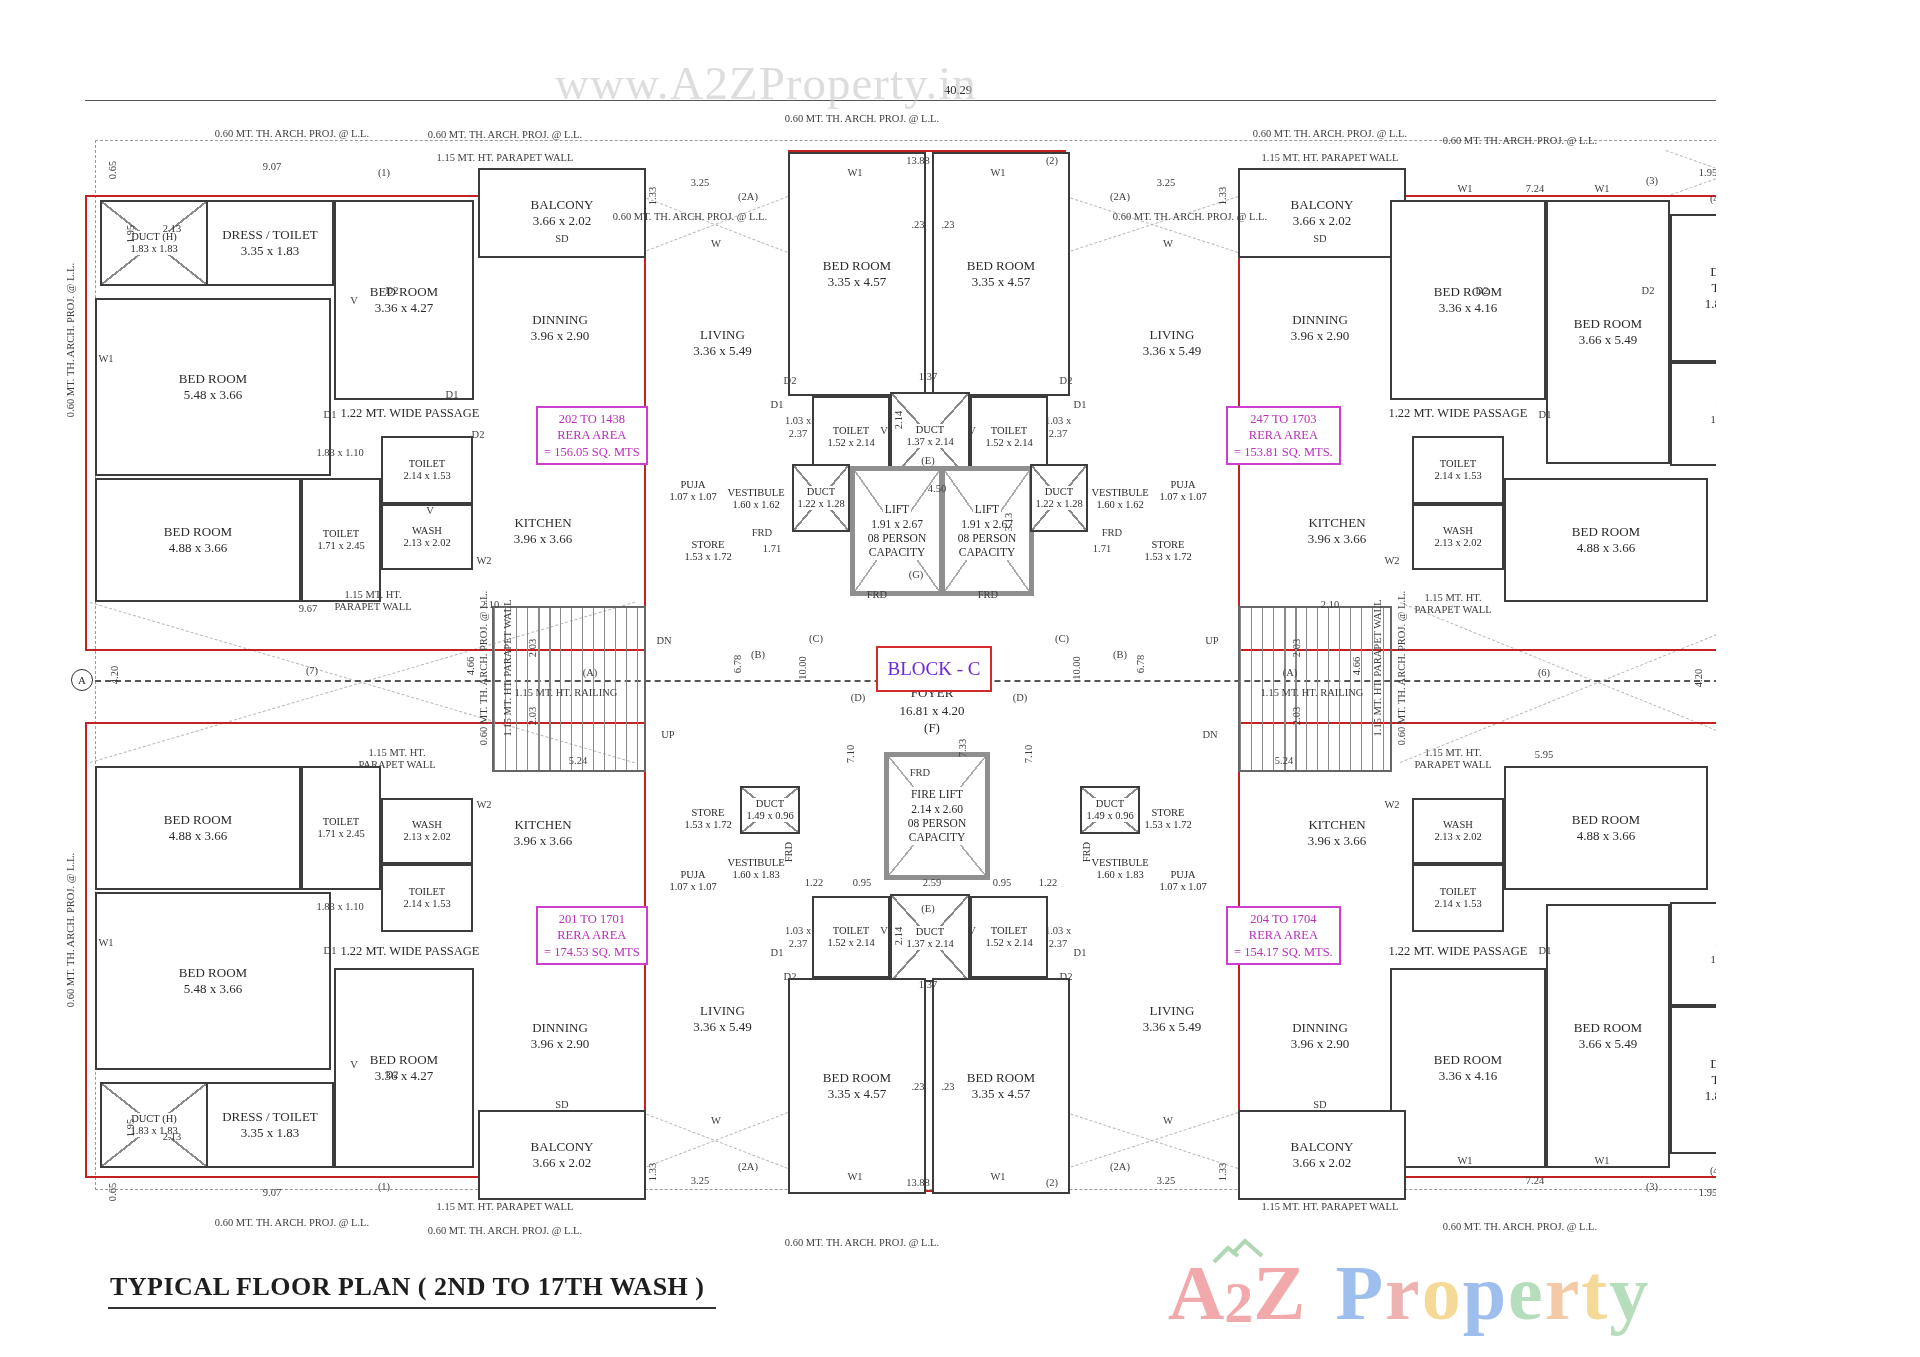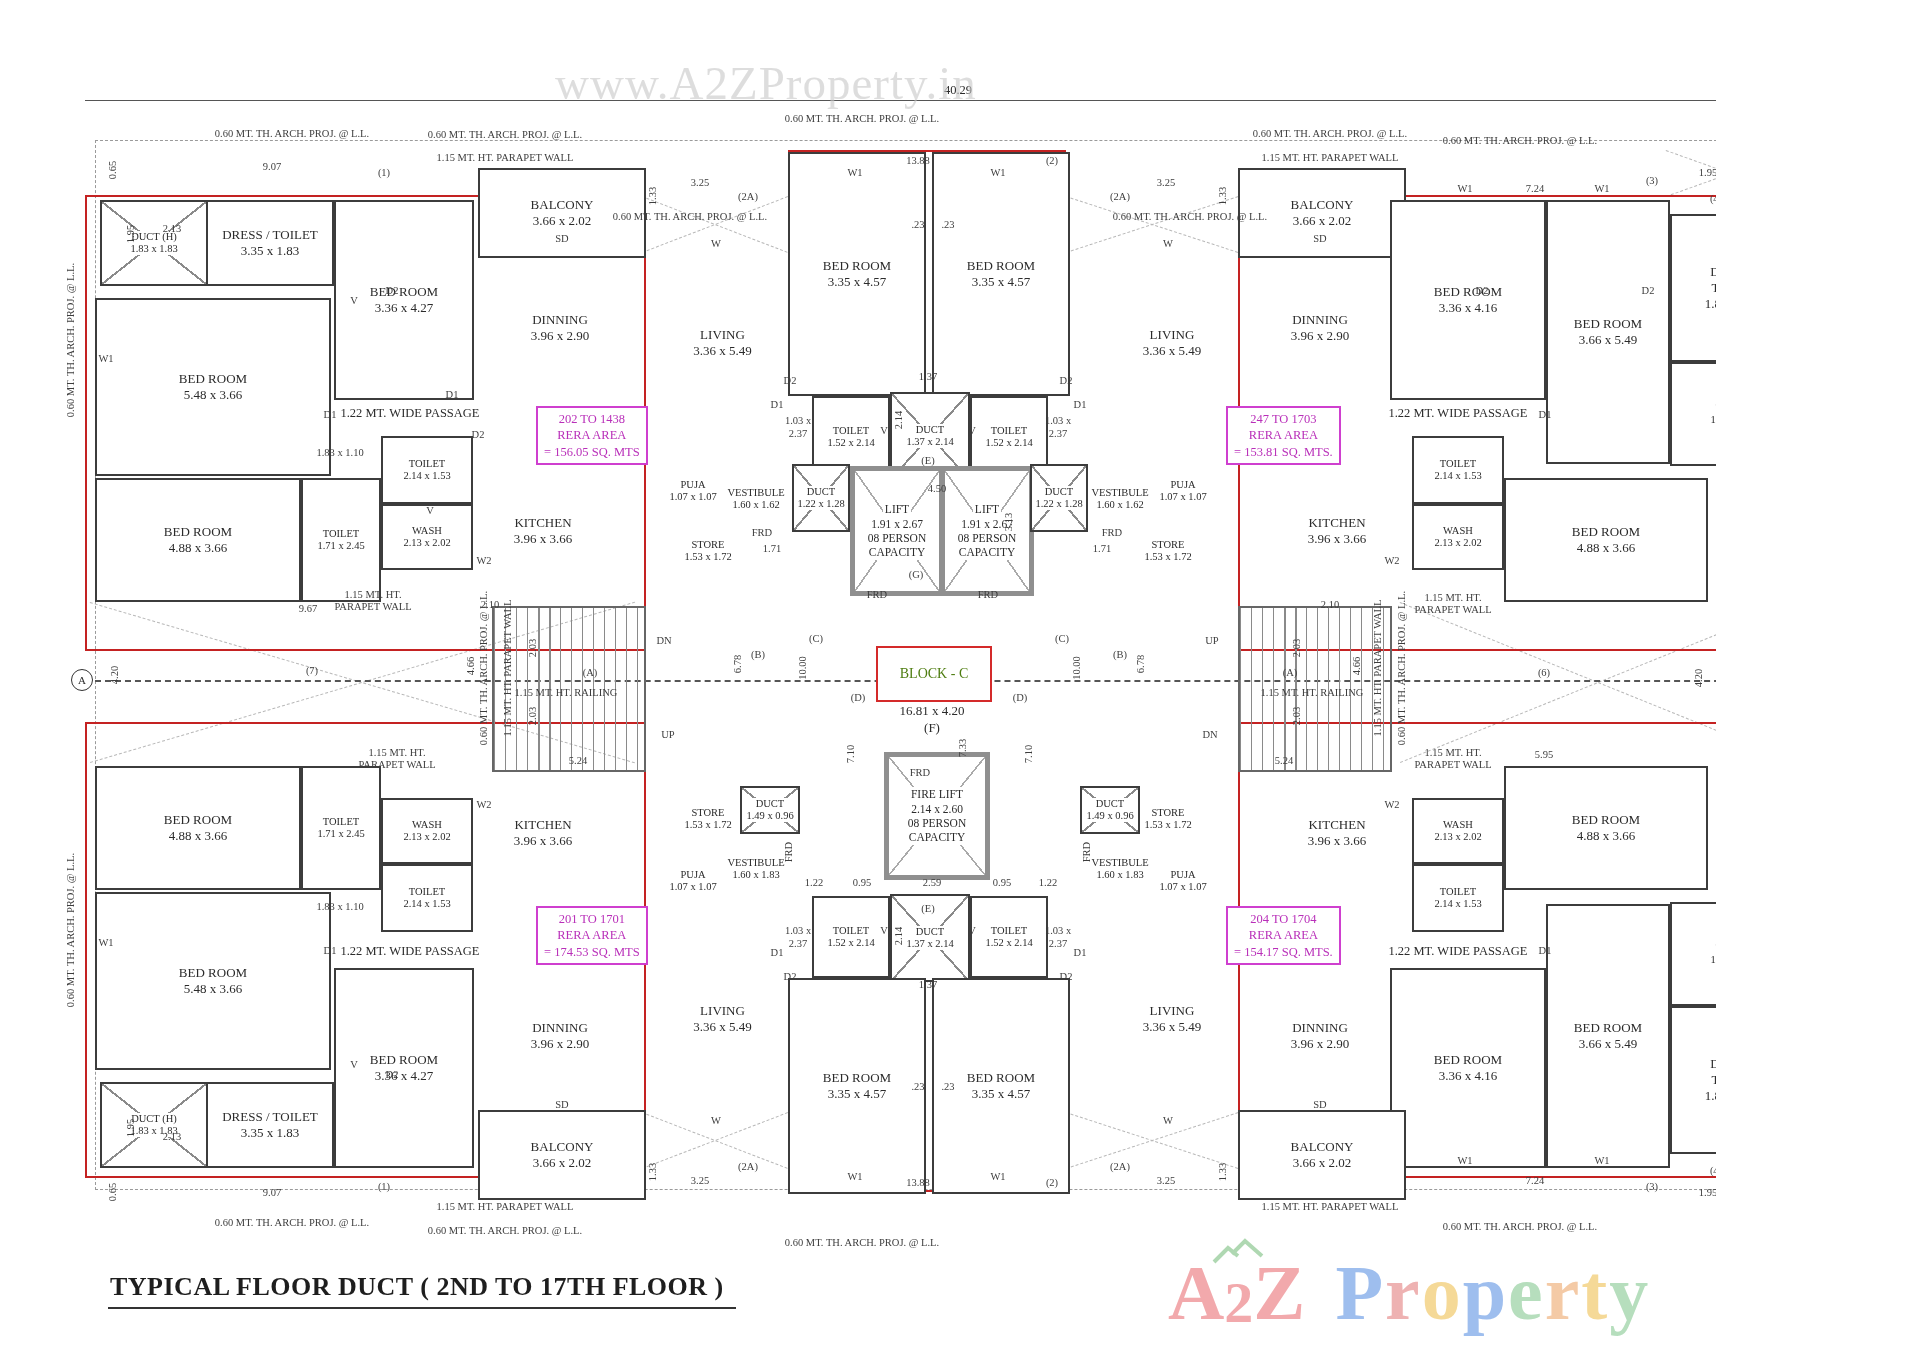--- a/index.html
+++ b/index.html
@@ -25,22 +25,22 @@
             justify-content:center;font-size:11px;background:#fff;white-space:normal}
   .rera{position:absolute;border:2px solid #cf3fcf;color:#b92fb9;font-size:12.5px;line-height:1.3;
         padding:3px 6px;text-align:center;display:flex;flex-direction:column;background:#fff;z-index:5}
   .redrect{position:absolute;border:2px solid #c42222;z-index:2}
   .redline{position:absolute;border-top:2px solid #c42222;z-index:2}
   .dashrect{position:absolute;border:1px dashed #9a9a9a;z-index:1}
   .dimline-h{position:absolute;border-top:1px solid #555;z-index:1}
   .dimline-v{position:absolute;border-left:1px solid #555;z-index:1}
   .axis{position:absolute;border-top:2px dashed #555;z-index:1}
   .diag{position:absolute;border-top:1px dashed #b8b8b8;transform-origin:0 0;z-index:0}
-  #block-c{position:absolute;left:876px;top:646px;width:112px;border:2px solid #d42a2a;color:#4d7c0f;
-           font-size:14px;text-align:center;padding:18px 0;background:#fff;z-index:5}
+  #block-c{position:absolute;left:876px;top:646px;width:112px;border:2px solid #d42a2a;color:#6d28d9;
+           font-size:19px;text-align:center;padding:10px 0;background:#fff;z-index:5}
   #foyer{position:absolute;left:872px;top:684px;width:120px;text-align:center;font-size:13px;line-height:1.35;z-index:4}
   #watermark{position:absolute;left:555px;top:56px;font-size:47px;color:#c8c8c8;opacity:.6;letter-spacing:1px;z-index:6}
   #title{position:absolute;left:108px;top:1272px;font-size:26px;font-weight:bold;color:#1e1e1e;
          border-bottom:2px solid #333;padding:0 12px 5px 2px;letter-spacing:.5px;z-index:6}
   #logo{position:absolute;left:1168px;top:1254px;font-weight:bold;z-index:6;opacity:.8;display:flex;align-items:flex-end}
   #logo span{line-height:1}
   #logo-a2z{position:relative;display:flex;align-items:flex-end;margin-right:30px}
   #logo-a2z .big{font-size:78px}
   #logo-a2z .two{font-size:58px;position:relative}
   #roof{position:absolute;left:44px;top:-16px;z-index:7}
@@ -618,21 +618,21 @@
       </div>
     </div>
 
   <div id="block-c">BLOCK - C</div>
   <div id="foyer">
     <div>FOYER</div>
     <div>16.81 x 4.20</div>
     <div>(F)</div>
   </div>
 
-  <div id="title">TYPICAL FLOOR DUCT ( 2ND TO 17TH FLOOR )</div>
+  <div id="title">TYPICAL FLOOR PLAN ( 2ND TO 17TH WASH )</div>
 
   <div id="logo">
     <span id="logo-a2z">
       <svg id="roof" width="52" height="26" viewBox="0 0 52 26">
         <path d="M2 24 L16 10 L26 18" fill="none" stroke-width="4" class="roofpath" stroke="#9ccf9f"></path>
         <path d="M20 16 L33 3 L50 18" fill="none" stroke-width="4" class="roofpath" stroke="#9ccf9f"></path>
       </svg>
     <span class="big" style="color: rgb(239, 148, 152);">A</span>
         <span class="two" style="color: rgb(239, 148, 152);">2</span>
         <span class="big" style="color: rgb(239, 148, 152);">Z</span>

